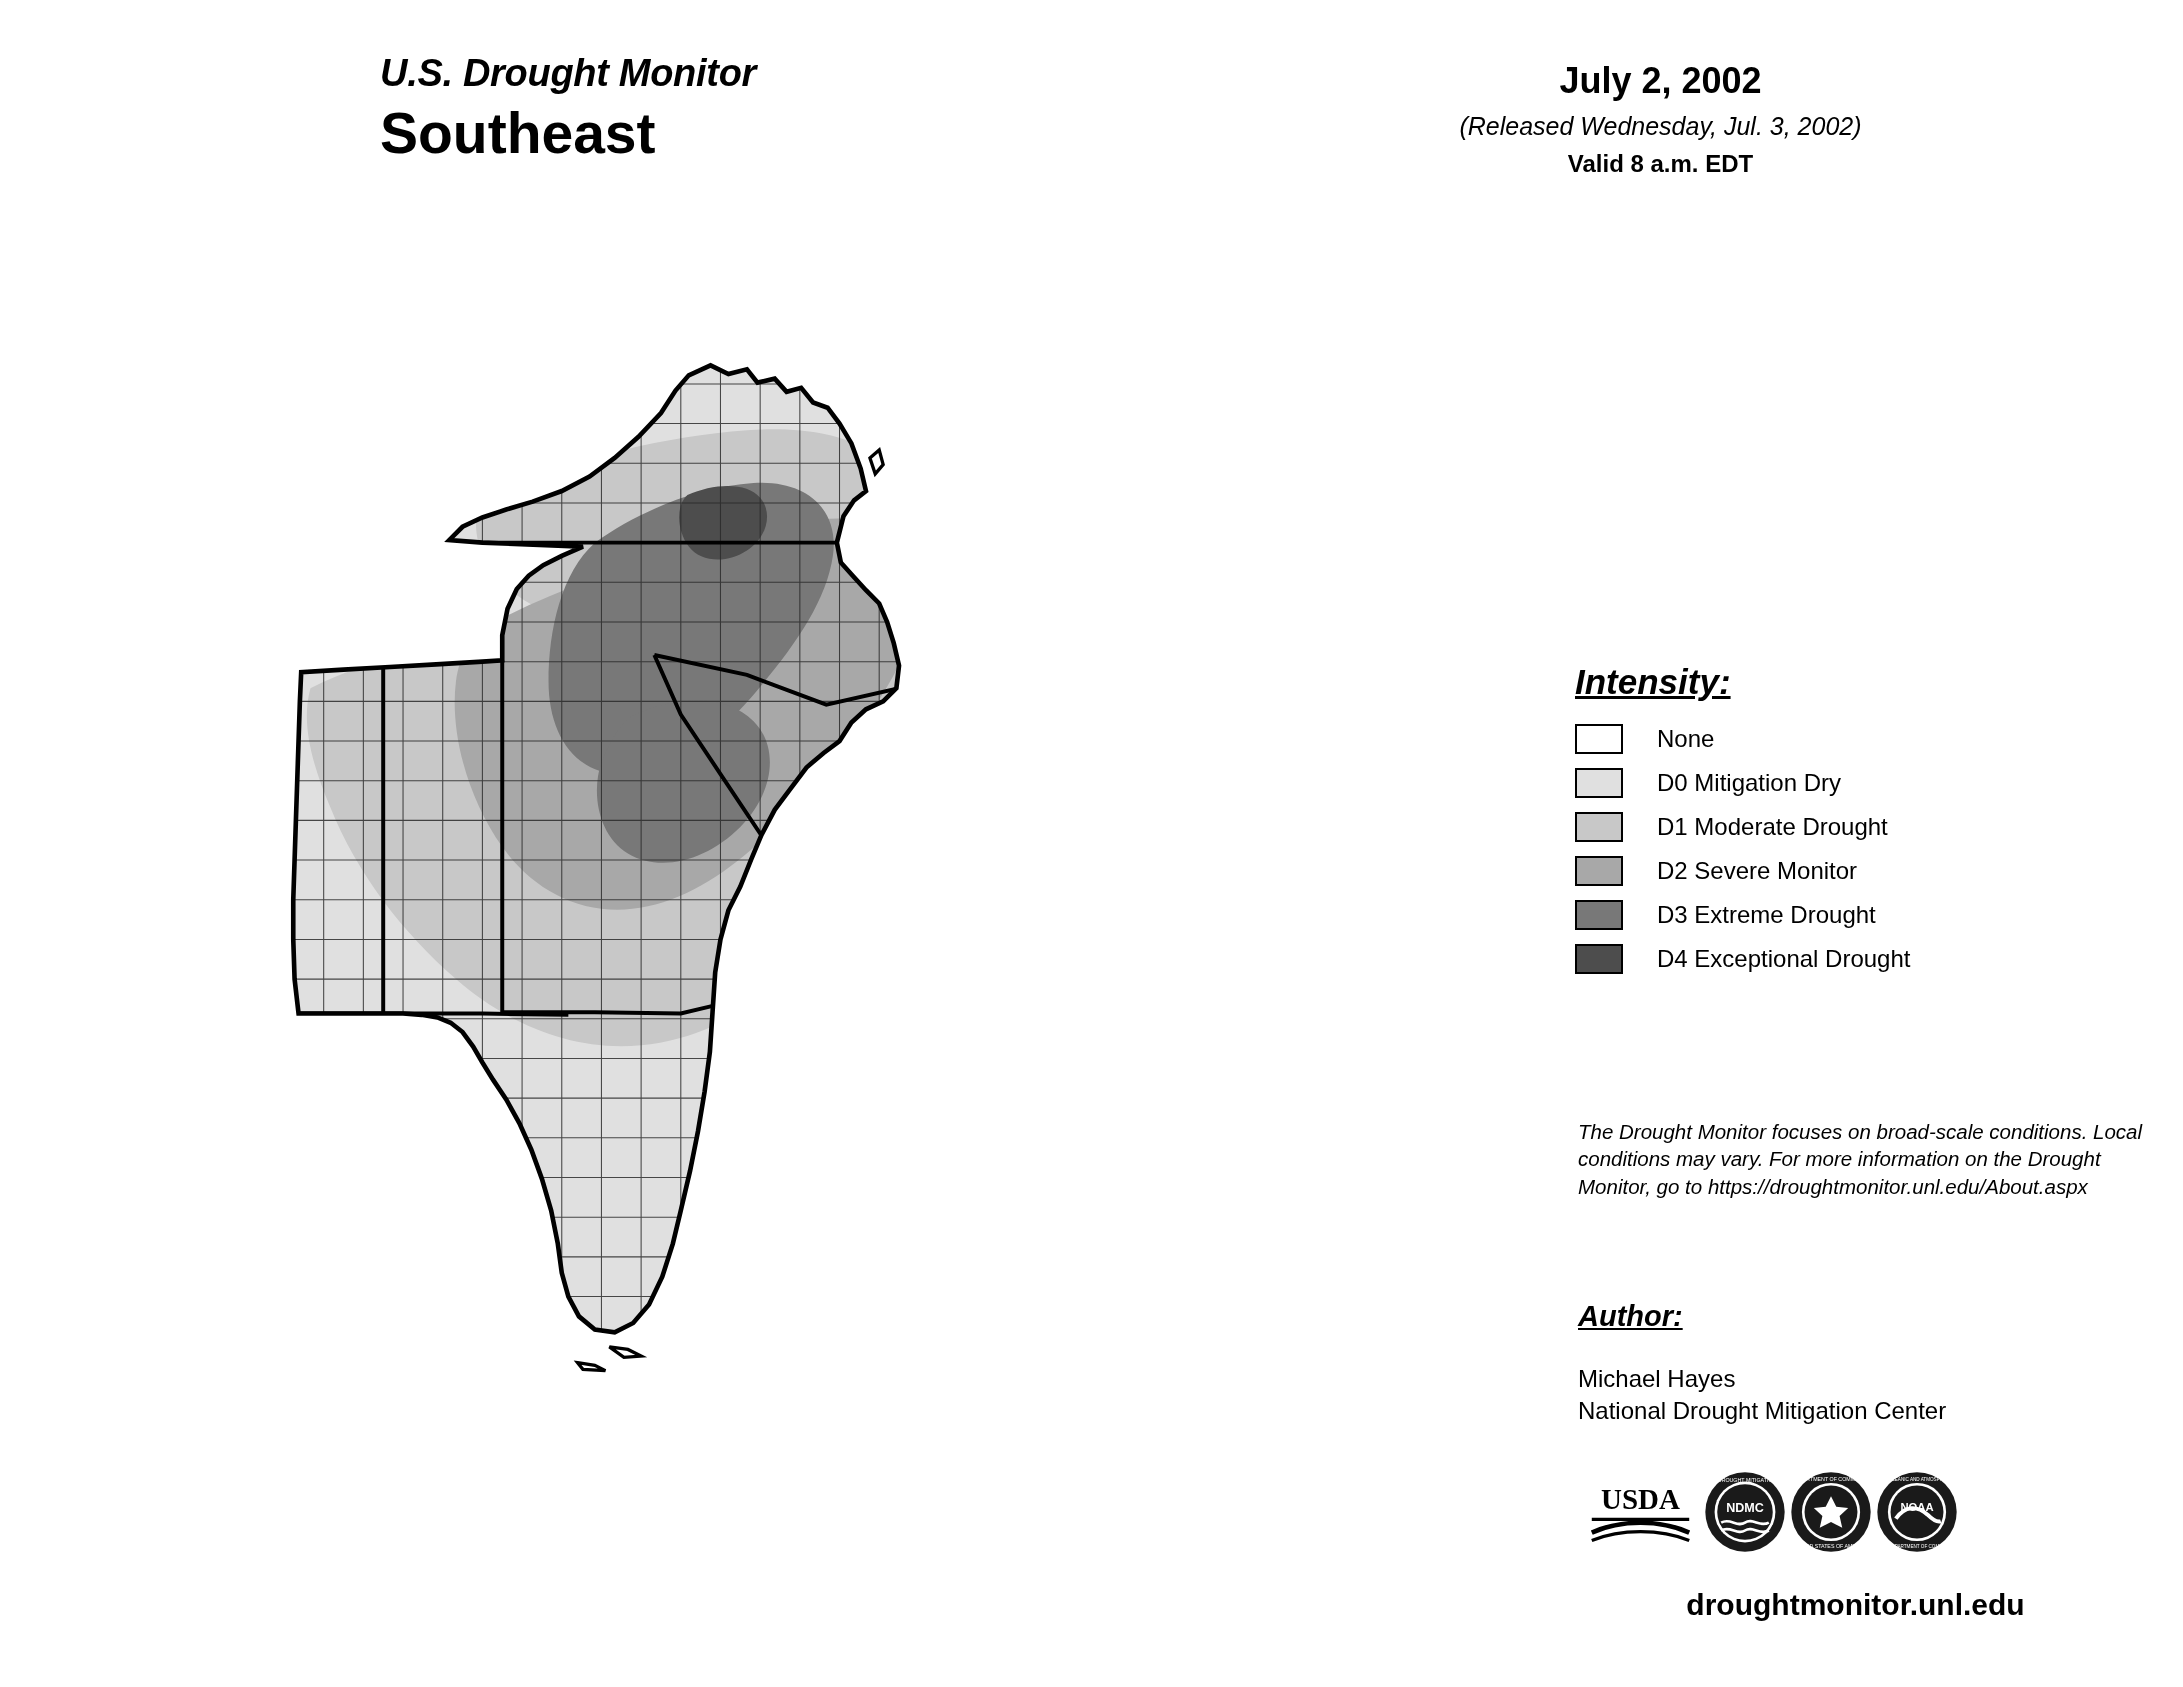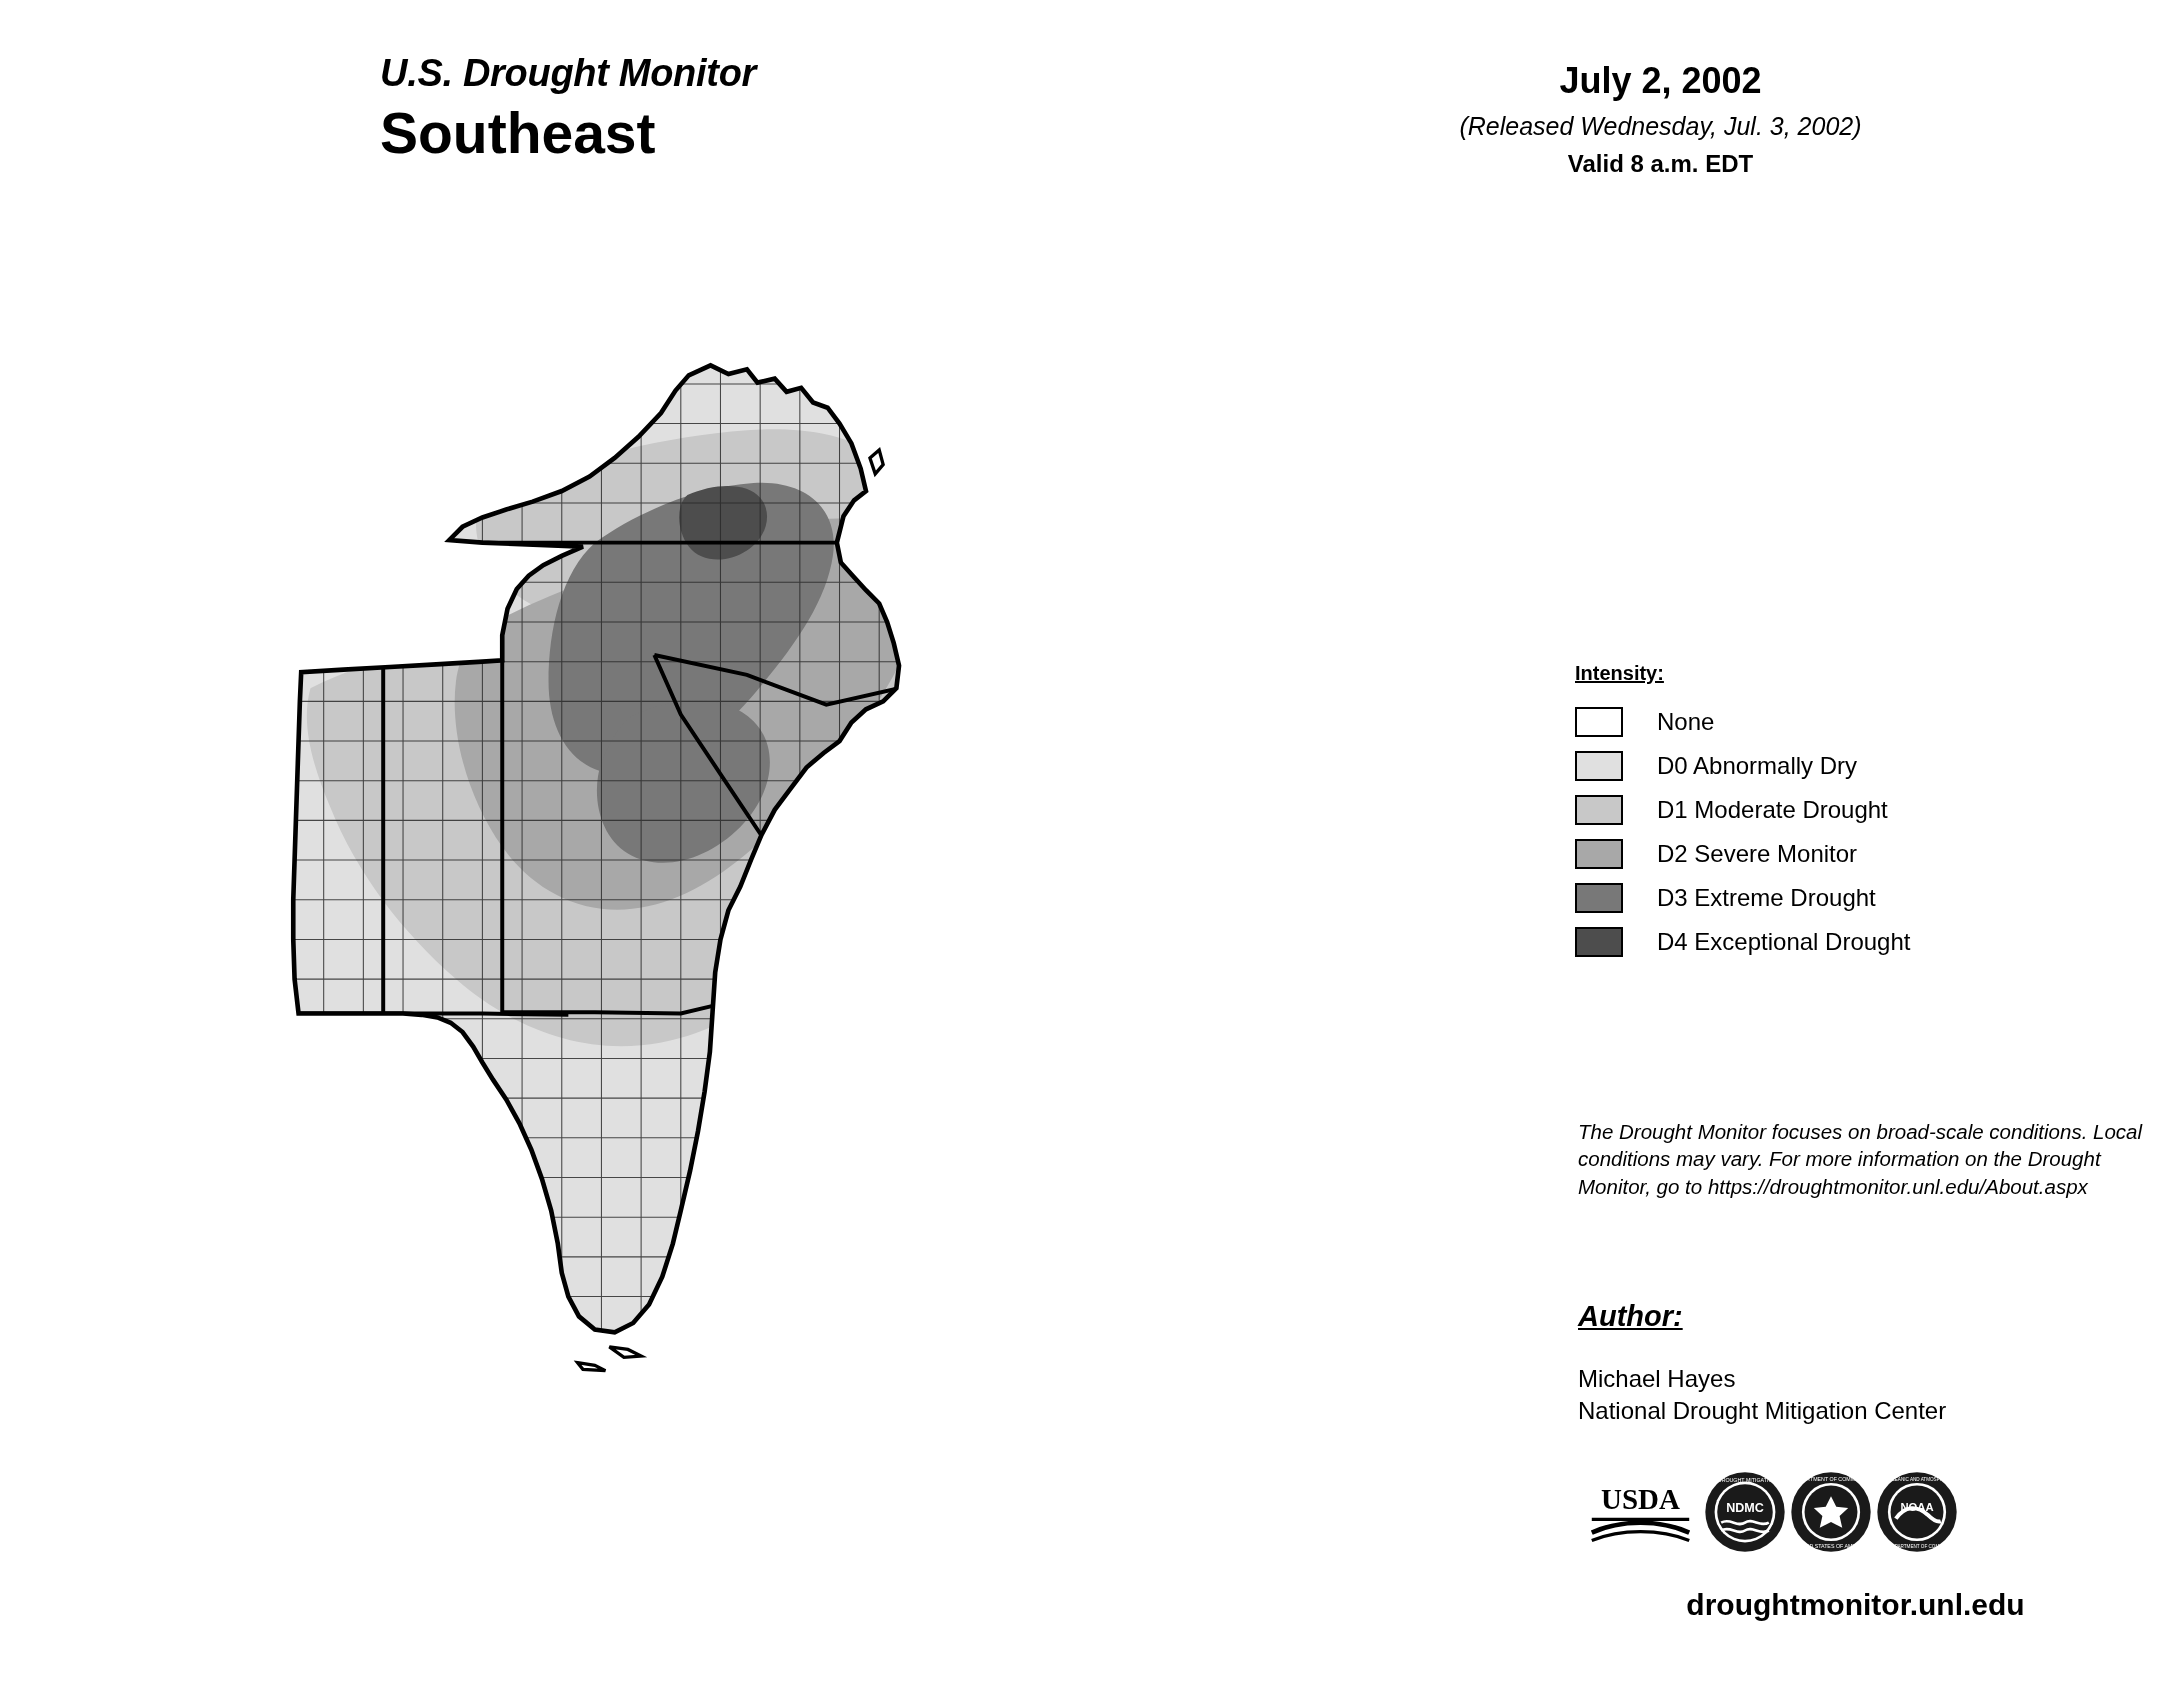--- a/index.html
+++ b/index.html
@@ -79,21 +79,22 @@
   }
 
   
   #legend-panel {
     position: absolute;
     left: 1575px;
     top: 662px;
     width: 595px;
   }
   #legend-heading {
-    font-size: 20px;
+    font-size: 35px;
+    font-style: italic;
     font-weight: bold;
     text-decoration: underline;
     margin-bottom: 14.6px;
   }
   .legend-row {
     display: flex;
     align-items: center;
     height: 44px;
   }
   .legend-swatch {
@@ -283,21 +284,21 @@
 
 <div id="legend-panel">
   <div id="legend-heading">Intensity:</div>
 
   <div class="legend-row">
     <div class="legend-swatch" style="background:#ffffff"></div>
     <div class="legend-label">None</div>
   </div>
   <div class="legend-row">
     <div class="legend-swatch" style="background:#e0e0e0"></div>
-    <div class="legend-label">D0 Abnormally Dry</div>
+    <div class="legend-label">D0 Mitigation Dry</div>
   </div>
   <div class="legend-row">
     <div class="legend-swatch" style="background:#c8c8c8"></div>
     <div class="legend-label">D1 Moderate Drought</div>
   </div>
   <div class="legend-row">
     <div class="legend-swatch" style="background:#a8a8a8"></div>
     <div class="legend-label">D2 Severe Monitor</div>
   </div>
   <div class="legend-row">

